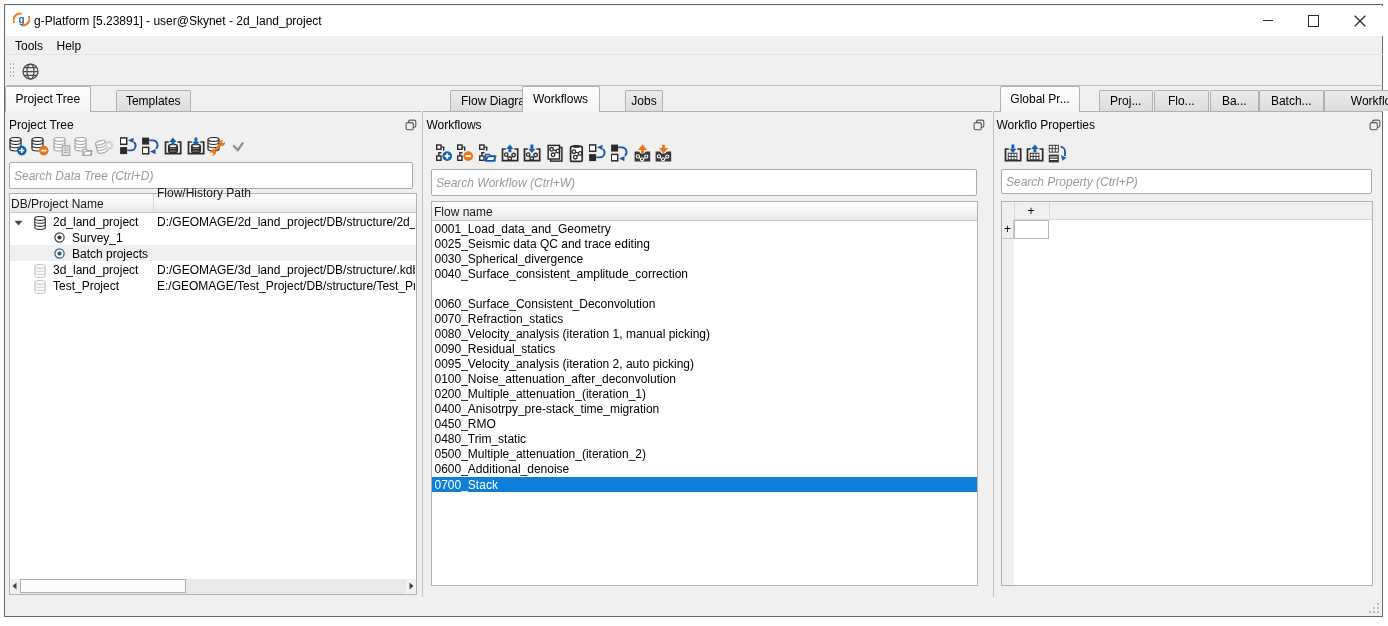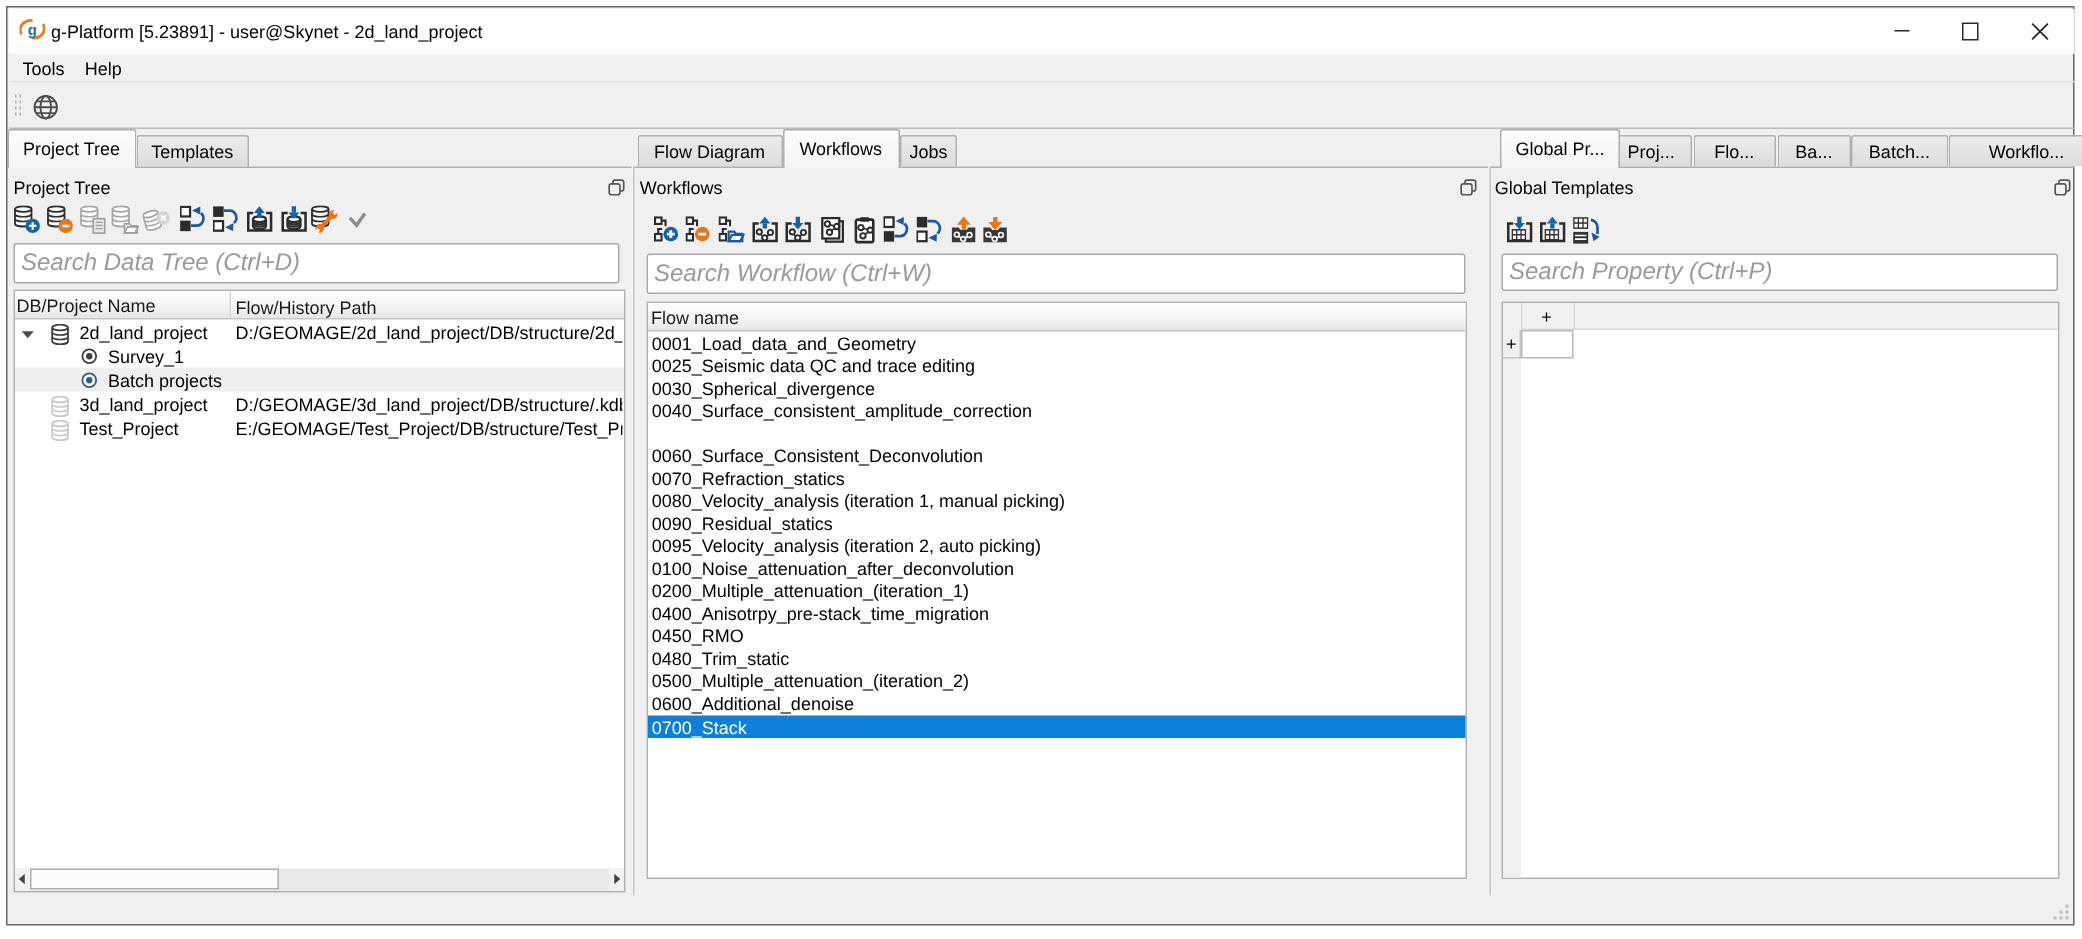--- a/index.html
+++ b/index.html
@@ -2,25 +2,25 @@
 <html><head>
 <meta charset="utf-8">
 <style>
 html,body{margin:0;padding:0;background:#fff;}
 #page{position:relative;width:1388px;height:626px;overflow:hidden;
  font-family:"Liberation Sans",sans-serif;font-size:12px;color:#000;}
 .ab{position:absolute;}
 .tx{position:absolute;white-space:nowrap;line-height:14px;}
 .tab{position:absolute;box-sizing:border-box;border:1px solid #b0b0b0;border-bottom:none;
  border-radius:2px 2px 0 0;text-align:center;}
-.tabi{background:linear-gradient(#ececec,#dcdcdc);top:90px;height:21px;z-index:1;line-height:21px;}
+.tabi{background:linear-gradient(#ececec,#dcdcdc);top:90px;height:21px;z-index:1;line-height:21px;margin-left:25px;}
 .taba{background:linear-gradient(#fdfdfd,#f4f4f4);top:86px;height:25.5px;z-index:3;line-height:24px;}
 .pline{position:absolute;height:1px;background:#b0b0b0;top:110.5px;z-index:2;}
 .sbox{position:absolute;box-sizing:border-box;background:#fff;border:1px solid #ababab;border-radius:2px;}
-.ph{position:absolute;font-style:italic;color:#9a9a9a;font-size:16px;top:50%;transform:translateY(-50%);}
+.ph{position:absolute;font-style:italic;color:#9a9a9a;font-size:12px;top:50%;transform:translateY(-50%);}
 .tbl{position:absolute;box-sizing:border-box;background:#fff;border:1px solid #b2b2b2;}
 .thead{position:absolute;left:1px;right:1px;top:1px;background:linear-gradient(#ffffff,#f4f4f4 55%,#e7e7e7);border-bottom:1px solid #c6c6c6;}
 .icon{position:absolute;}
 </style>
 </head>
 <body>
 <div id="page">
 
   <div class="ab" style="left:4px;top:4px;width:1377px;height:610.5px;border:1.5px solid #696969;background:#f0f0f0;"></div>
 
@@ -164,21 +164,21 @@
     <svg class="icon" style="left:229px;top:137px;" width="19" height="19" viewBox="0 0 19 19">
       <path d="M4.2,8.2 L8.8,13.2 L14.2,5.3" fill="none" stroke="#8f8f8f" stroke-width="2.3"></path>
     </svg>
   <div class="sbox" style="left:9px;top:162px;width:403.5px;height:27px;"></div>
   <div class="ph" style="left:14px;top:175.5px;">Search Data Tree (Ctrl+D)</div>
 
   <div class="tbl" style="left:8.5px;top:193px;width:408px;height:401.5px;"></div>
   <div class="thead" style="left:9.5px;top:194px;width:406px;height:18px;"></div>
   <div class="ab" style="left:152.5px;top:194px;width:1px;height:18px;background:#d9d9d9;"></div>
   <div class="tx" style="left:11px;top:196.5px;color:#1a1a1a;">DB/Project Name</div>
-  <div class="tx" style="left:157px;top:198px;color:#1a1a1a;">Flow/History Path</div>
+  <div class="tx" style="left:157px;top:186px;color:#1a1a1a;">Flow/History Path</div>
   <div class="ab" style="left:9.5px;top:245px;width:406px;height:16px;background:#efefef;"></div>
     <svg class="icon" style="left:14px;top:219.5px;" width="9" height="6" viewBox="0 0 9 6">
       <path d="M0.5,0.8 h8 l-4,4.7 z" fill="#494949"></path>
     </svg>
     <svg class="icon" style="left:33.5px;top:215.5px;" width="12" height="14" viewBox="0 0 12 14">
       <path d="M0.8,2.4 v9.2 a5.25,1.9 0 0 0 10.5,0 v-9.2" fill="#fff" stroke="#3a3a3a" stroke-width="1.15"></path>
       <ellipse cx="6.05" cy="2.4" rx="5.25" ry="1.9" fill="#fff" stroke="#3a3a3a" stroke-width="1.15"></ellipse>
       <path d="M0.8,5.436 a5.25,1.9 0 0 0 10.5,0 M0.8,8.472 a5.25,1.9 0 0 0 10.5,0" fill="none" stroke="#3a3a3a" stroke-width="1.035"></path>
     </svg>
     <div class="tx" style="left:53px;top:214.5px;">2d_land_project</div>
@@ -337,21 +337,21 @@
     <div class="tx" style="left:434.5px;top:372px;">0100_Noise_attenuation_after_deconvolution</div>
     <div class="tx" style="left:434.5px;top:387px;">0200_Multiple_attenuation_(iteration_1)</div>
     <div class="tx" style="left:434.5px;top:402px;">0400_Anisotrpy_pre-stack_time_migration</div>
     <div class="tx" style="left:434.5px;top:417px;">0450_RMO</div>
     <div class="tx" style="left:434.5px;top:432px;">0480_Trim_static</div>
     <div class="tx" style="left:434.5px;top:447px;">0500_Multiple_attenuation_(iteration_2)</div>
     <div class="tx" style="left:434.5px;top:462px;">0600_Additional_denoise</div>
     <div class="ab" style="left:431.5px;top:476.5px;width:545px;height:15.5px;background:#0e80da;"></div>
     <div class="tx" style="left:434.5px;top:478px;color:#fff;">0700_Stack</div>
 
-  <div class="tx" style="left:996.5px;top:117.5px;">Global Templates</div>
+  <div class="tx" style="left:996.5px;top:117.5px;">Workflo Properties</div>
   <svg class="icon" style="left:1368.5px;top:119px;" width="12" height="12" viewBox="0 0 12 12">
       <rect x="3.6" y="1.1" width="7.2" height="7.2" rx="1.5" fill="none" stroke="#565656" stroke-width="1.1"></rect>
       <rect x="1.1" y="3.6" width="7.2" height="7.2" rx="1.5" fill="#f0f0f0" stroke="#565656" stroke-width="1.1"></rect>
     </svg>
   <svg class="icon" style="left:1003.5px;top:144px;" width="19" height="19" viewBox="0 0 19 19">
       <path d="M4.8,5 h-3.3 v11.6 h15.2 v-11.6 h-3.3" fill="none" stroke="#2b2b2b" stroke-width="1.7"></path>
       <rect x="3.8" y="8.7" width="9.6" height="7.6" fill="#333"></rect>
       <rect x="4.70" y="9.70" width="2.00" height="2.30" fill="#fff"></rect>
       <rect x="7.60" y="9.70" width="2.00" height="2.30" fill="#fff"></rect>
       <rect x="10.50" y="9.70" width="2.00" height="2.30" fill="#fff"></rect>

